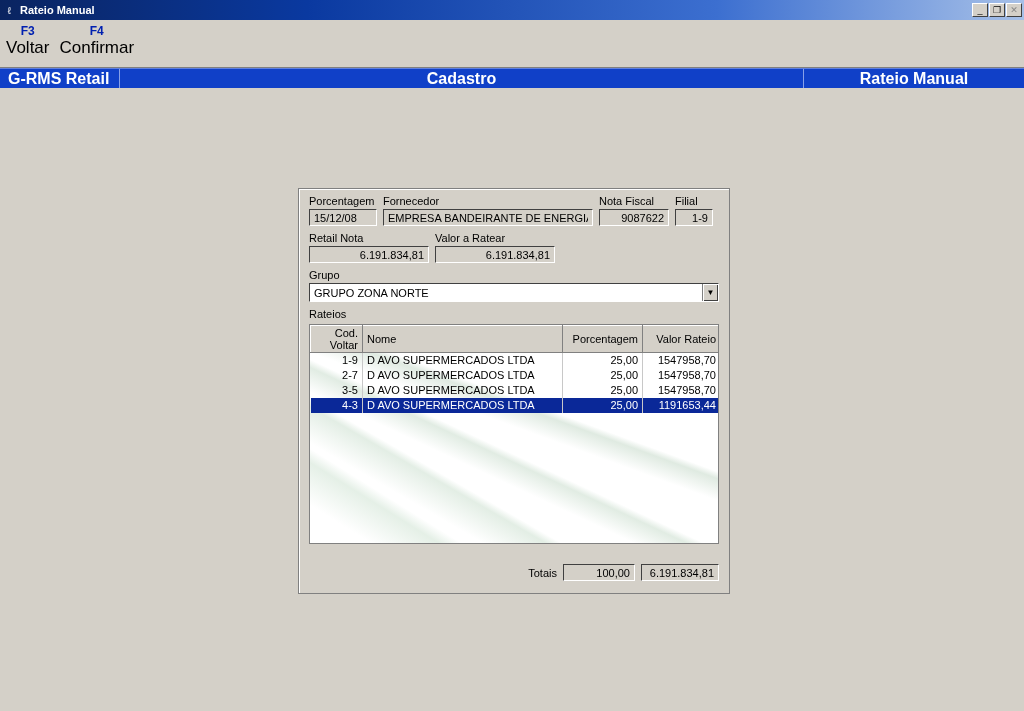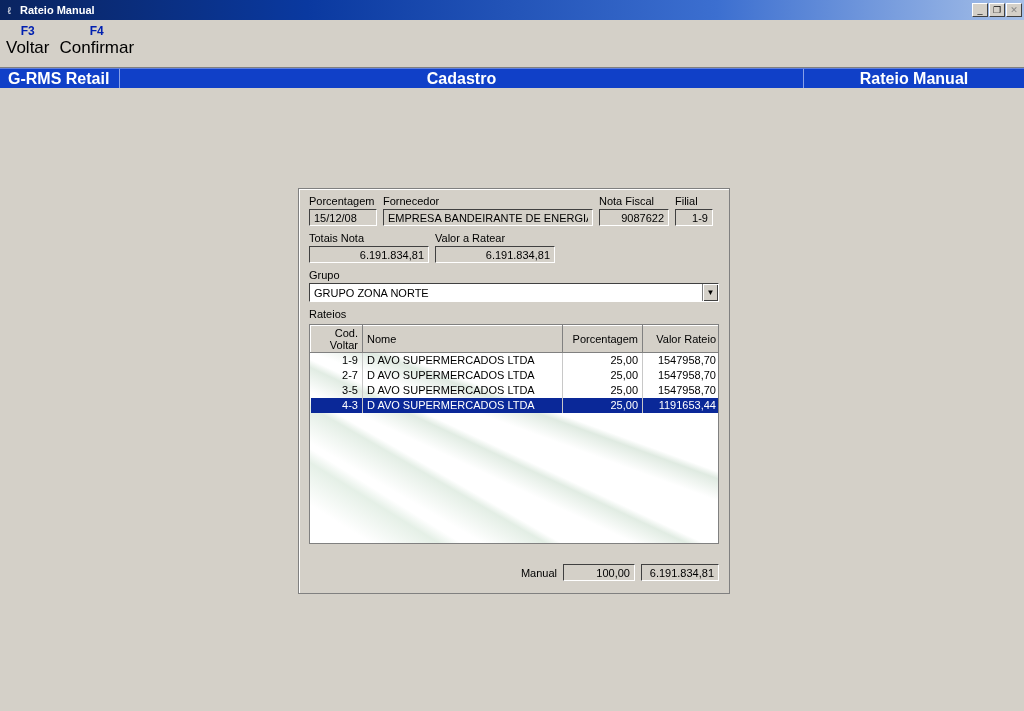--- a/index.html
+++ b/index.html
@@ -269,21 +269,21 @@
         <input class="sunken-input ro right" readonly="" value="9087622" style="">
       </div>
       <div class="field" style="width:38px">
         <label>Filial</label>
         <input class="sunken-input ro right" readonly="" value="1-9" style="">
       </div>
     </div>
 
     <div class="row" style="margin-top:6px">
       <div class="field" style="width:120px">
-        <label>Totais Nota</label>
+        <label>Retail Nota</label>
         <input class="sunken-input ro right" readonly="" value="6.191.834,81" style="">
       </div>
       <div class="field" style="width:120px">
         <label>Valor a Ratear</label>
         <input class="sunken-input ro right" readonly="" value="6.191.834,81" style="">
       </div>
     </div>
 
     <div class="field" style="margin-top:6px">
       <label>Grupo</label>
@@ -330,19 +330,19 @@
                 <td class="col-nome">D AVO SUPERMERCADOS LTDA</td>
                 <td class="col-pct">25,00</td>
                 <td class="col-val">1191653,44</td>
               </tr>
             </tbody>
         </table>
       </div>
     </div>
 
     <div class="totals-row">
-      <label>Manual</label>
+      <label>Totais</label>
       <input class="sunken-input ro right tot-field" readonly="" value="100,00" style="">
       <input class="sunken-input ro right tot-field" style="width: 78px;" readonly="" value="6.191.834,81">
     </div>
 
   </div>
 </div>
 
 </body></html>

